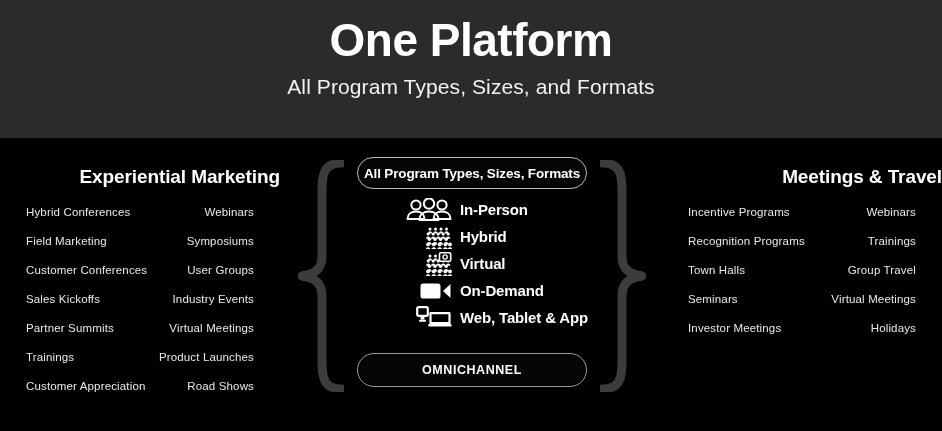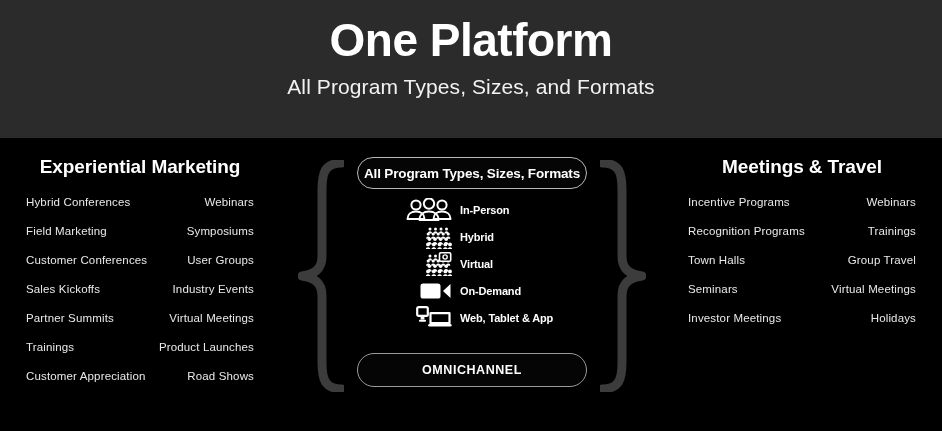--- a/index.html
+++ b/index.html
@@ -69,26 +69,26 @@
   
   .side-col {
     position: absolute;
     top: 16px;
     width: 280px;
   }
   .side-col.left  { left: 0px; }
   .side-col.right { left: 662px; }
 
   .col-title {
-    text-align: center;
+    text-align: right;
     font-size: 19px;
     font-weight: 800;
     color: #ffffff;
     letter-spacing: -0.1px;
-    margin: 2px 0 18px 0;
+    margin: 12px 0 18px 0;
     white-space: nowrap;
   }
 
   .col-rows {
     padding: 0 26px;
   }
   .col-row {
     display: flex;
     justify-content: space-between;
     align-items: flex-start;
@@ -157,21 +157,21 @@
   .format-icon {
     width: 160px;
     display: flex;
     justify-content: flex-end;
     align-items: center;
     padding-right: 8px;
     box-sizing: border-box;
   }
   .format-icon svg { display: block; }
   .format-label {
-    font-size: 11px;
+    font-size: 15px;
     font-weight: 800;
     color: #ffffff;
     letter-spacing: -0.15px;
     white-space: nowrap;
   }
 
   .omni {
     position: absolute;
     left: 57px;
     top: 205px;

